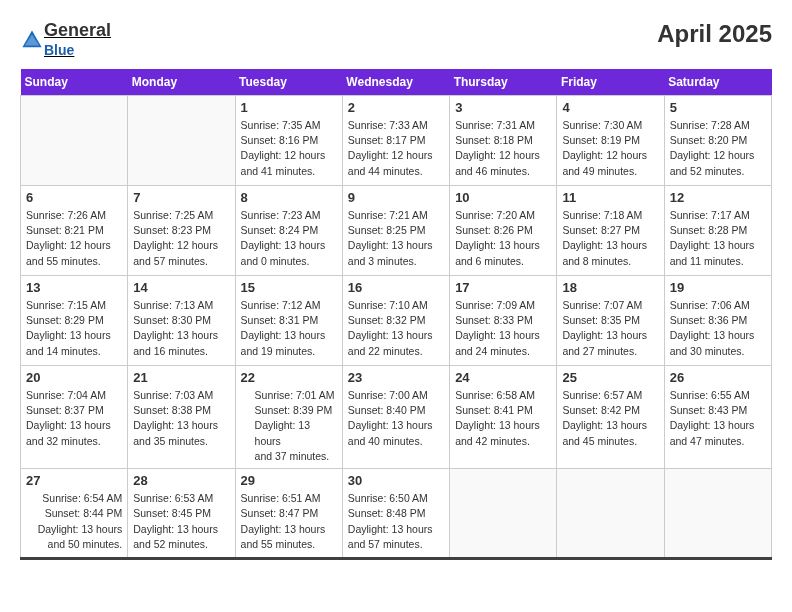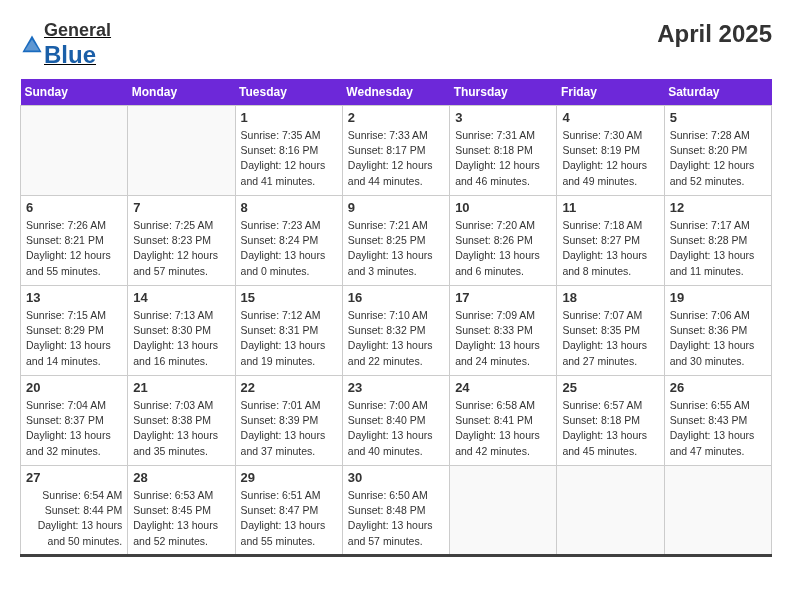--- a/index.html
+++ b/index.html
@@ -21,21 +21,21 @@
       align-items: center;
       gap: 0;
       text-decoration: underline;
     }
     .logo-text-general {
       font-size: 18px;
       font-weight: bold;
       color: #333;
     }
     .logo-text-blue {
-      font-size: 24px;
+      font-size: 14px;
       font-weight: bold;
       color: #1a5fa8;
     }
     .logo-icon {
       width: 24px;
       height: 24px;
     }
     .title-area {
       text-align: right;
     }
@@ -271,21 +271,21 @@
         </td>
         <td>
           <div class="day-number">21</div>
           <div class="day-info" style="white-space: pre-line;">Sunrise: 7:03 AM
 Sunset: 8:38 PM
 Daylight: 13 hours
 and 35 minutes.</div>
         </td>
         <td>
           <div class="day-number">22</div>
-          <div class="day-info" style="white-space: pre-line;">Sunrise: 7:01 AM
+          <div class="day-info" style="white-space: pre-line; margin-left: 14px;">Sunrise: 7:01 AM
 Sunset: 8:39 PM
 Daylight: 13 hours
 and 37 minutes.</div>
         </td>
         <td>
           <div class="day-number">23</div>
           <div class="day-info" style="white-space: pre-line;">Sunrise: 7:00 AM
 Sunset: 8:40 PM
 Daylight: 13 hours
 and 40 minutes.</div>
@@ -293,21 +293,21 @@
         <td>
           <div class="day-number">24</div>
           <div class="day-info" style="white-space: pre-line;">Sunrise: 6:58 AM
 Sunset: 8:41 PM
 Daylight: 13 hours
 and 42 minutes.</div>
         </td>
         <td>
           <div class="day-number">25</div>
           <div class="day-info" style="white-space: pre-line;">Sunrise: 6:57 AM
-Sunset: 8:18 PM
+Sunset: 8:42 PM
 Daylight: 13 hours
 and 45 minutes.</div>
         </td>
         <td>
           <div class="day-number">26</div>
           <div class="day-info" style="white-space: pre-line;">Sunrise: 6:55 AM
 Sunset: 8:43 PM
 Daylight: 13 hours
 and 47 minutes.</div>
         </td>

